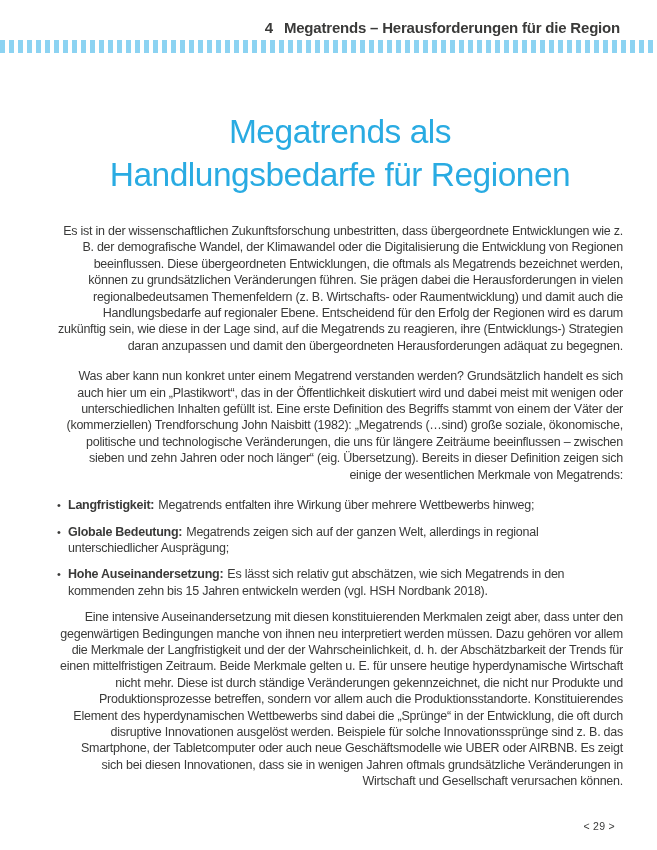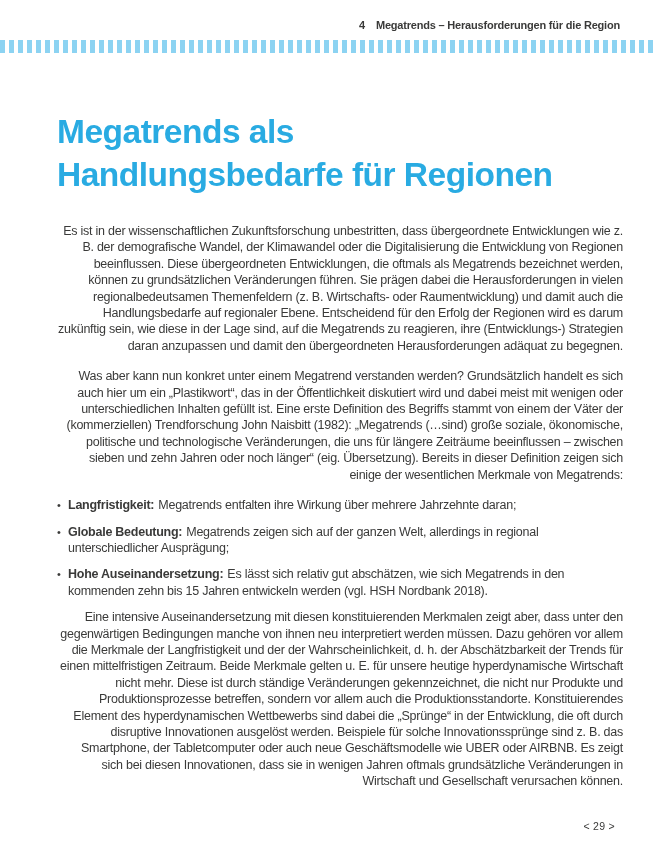--- a/index.html
+++ b/index.html
@@ -9,21 +9,21 @@
     height: 850px;
     background: #ffffff;
     overflow: hidden;
     font-family: "Liberation Sans", sans-serif;
     color: #3a3a39;
   }
   .running-head {
     position: absolute;
     top: 19px;
     right: 37px;
-    font-size: 11px;
+    font-size: 15px;
     font-weight: 700;
     letter-spacing: -0.2px;
     color: #3a3a39;
     white-space: nowrap;
   }
   .running-head .chapter-no { margin-right: 11px; }
   .dash-strip {
     position: absolute;
     top: 40px;
     left: 0;
@@ -34,23 +34,24 @@
   .content {
     position: absolute;
     left: 57px;
     top: 110px;
     width: 566px;
   }
   .doc-title {
     margin: 0 0 27px 0;
     font-size: 33.5px;
     line-height: 43px;
-    font-weight: 700;
+    font-weight: 400;
     letter-spacing: -0.5px;
     color: #29abe2;
+    text-align: center;
   }
   .body-text {
     margin: 0 0 14px 0;
     font-size: 12.5px;
     line-height: 16.4px;
     letter-spacing: -0.25px;
     color: #3a3a39;
     text-align: right;
   }
   .bullet-list { margin: 2px 0 10px 0; }
@@ -96,21 +97,21 @@
     </h1>
 
     <p class="body-text">Es ist in der wissenschaftlichen Zukunftsforschung unbestritten, dass übergeordnete Entwicklungen wie z. B. der demografische Wandel, der Klimawandel oder die Digitalisierung die Entwicklung von Regionen beeinflussen. Diese übergeordneten Entwicklungen, die oftmals als Megatrends bezeichnet werden, können zu grundsätzlichen Veränderungen führen. Sie prägen dabei die Herausforderungen in vielen regionalbedeutsamen Themenfeldern (z. B. Wirtschafts- oder Raumentwicklung) und damit auch die Handlungsbedarfe auf regionaler Ebene. Entscheidend für den Erfolg der Regionen wird es darum zukünftig sein, wie diese in der Lage sind, auf die Megatrends zu reagieren, ihre (Entwicklungs-) Strategien daran anzupassen und damit den übergeordneten Herausforderungen adäquat zu begegnen.</p>
 
     <p class="body-text">Was aber kann nun konkret unter einem Megatrend verstanden werden? Grundsätzlich handelt es sich auch hier um ein „Plastikwort“, das in der Öffentlichkeit diskutiert wird und dabei meist mit wenigen oder unterschiedlichen Inhalten gefüllt ist. Eine erste Definition des Begriffs stammt von einem der Väter der (kommerziellen) Trendforschung John Naisbitt (1982): „Megatrends (…sind) große soziale, ökonomische, politische und technologische Veränderungen, die uns für längere Zeiträume beeinflussen – zwischen sieben und zehn Jahren oder noch länger“ (eig. Übersetzung). Bereits in dieser Definition zeigen sich einige der wesentlichen Merkmale von Megatrends:</p>
 
     <div class="bullet-list">
 
       <div class="bullet-item">
         <span class="bullet-marker">•</span>
-        <span><span class="bullet-term">Langfristigkeit:</span><span>Megatrends entfalten ihre Wirkung über mehrere Jahrzehnte daran;</span></span>
+        <span><span class="bullet-term">Langfristigkeit:</span><span>Megatrends entfalten ihre Wirkung über mehrere Wettbewerbs hinweg;</span></span>
       </div>
 
       <div class="bullet-item">
         <span class="bullet-marker">•</span>
         <span><span class="bullet-term">Globale Bedeutung:</span><span>Megatrends zeigen sich auf der ganzen Welt, allerdings in regional unterschiedlicher Ausprägung;</span></span>
       </div>
 
       <div class="bullet-item">
         <span class="bullet-marker">•</span>
         <span><span class="bullet-term">Hohe Auseinandersetzung:</span><span>Es lässt sich relativ gut abschätzen, wie sich Megatrends in den kommenden zehn bis 15 Jahren entwickeln werden (vgl. HSH Nordbank 2018).</span></span>

